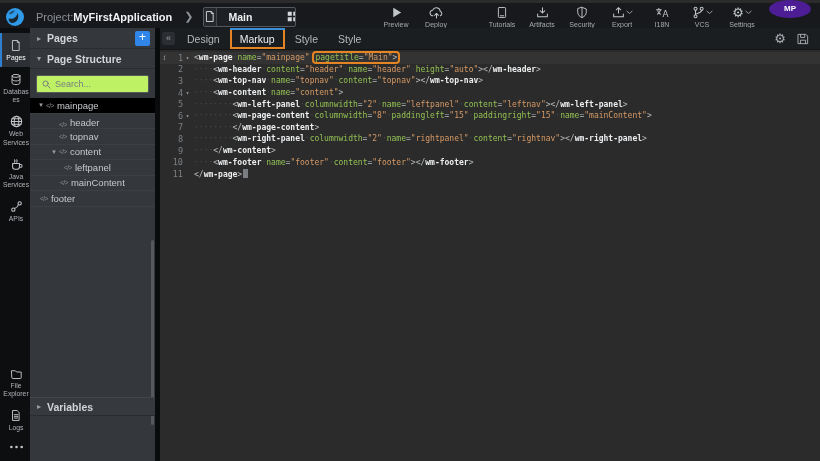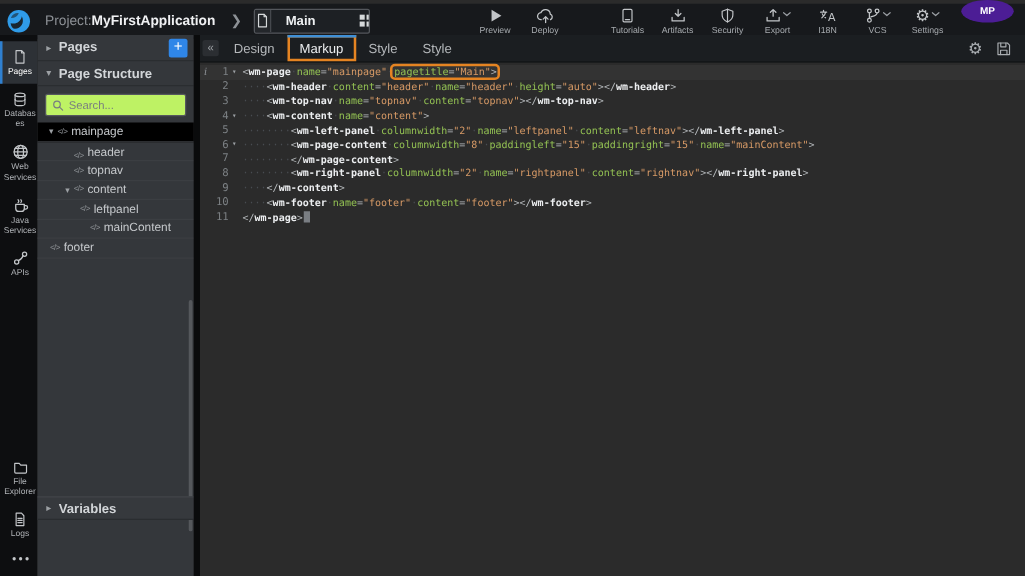--- a/index.html
+++ b/index.html
@@ -379,21 +379,21 @@
         <div class="tree-row" style="padding-left: 19px;">
           <span class="tree-caret">▾</span>
           <span class="tree-code">&lt;/&gt;</span>
           <span>content</span>
         </div>
         <div class="tree-row" style="padding-left: 24px;">
           <span class="tree-caret"></span>
           <span class="tree-code">&lt;/&gt;</span>
           <span>leftpanel</span>
         </div>
-        <div class="tree-row" style="padding-left: 32px;">
+        <div class="tree-row" style="padding-left: 20px;">
           <span class="tree-caret"></span>
           <span class="tree-code">&lt;/&gt;</span>
           <span>mainContent</span>
         </div>
         <div class="tree-row" style="">
           <span class="tree-caret"></span>
           <span class="tree-code">&lt;/&gt;</span>
           <span>footer</span>
         </div>
       </div>

